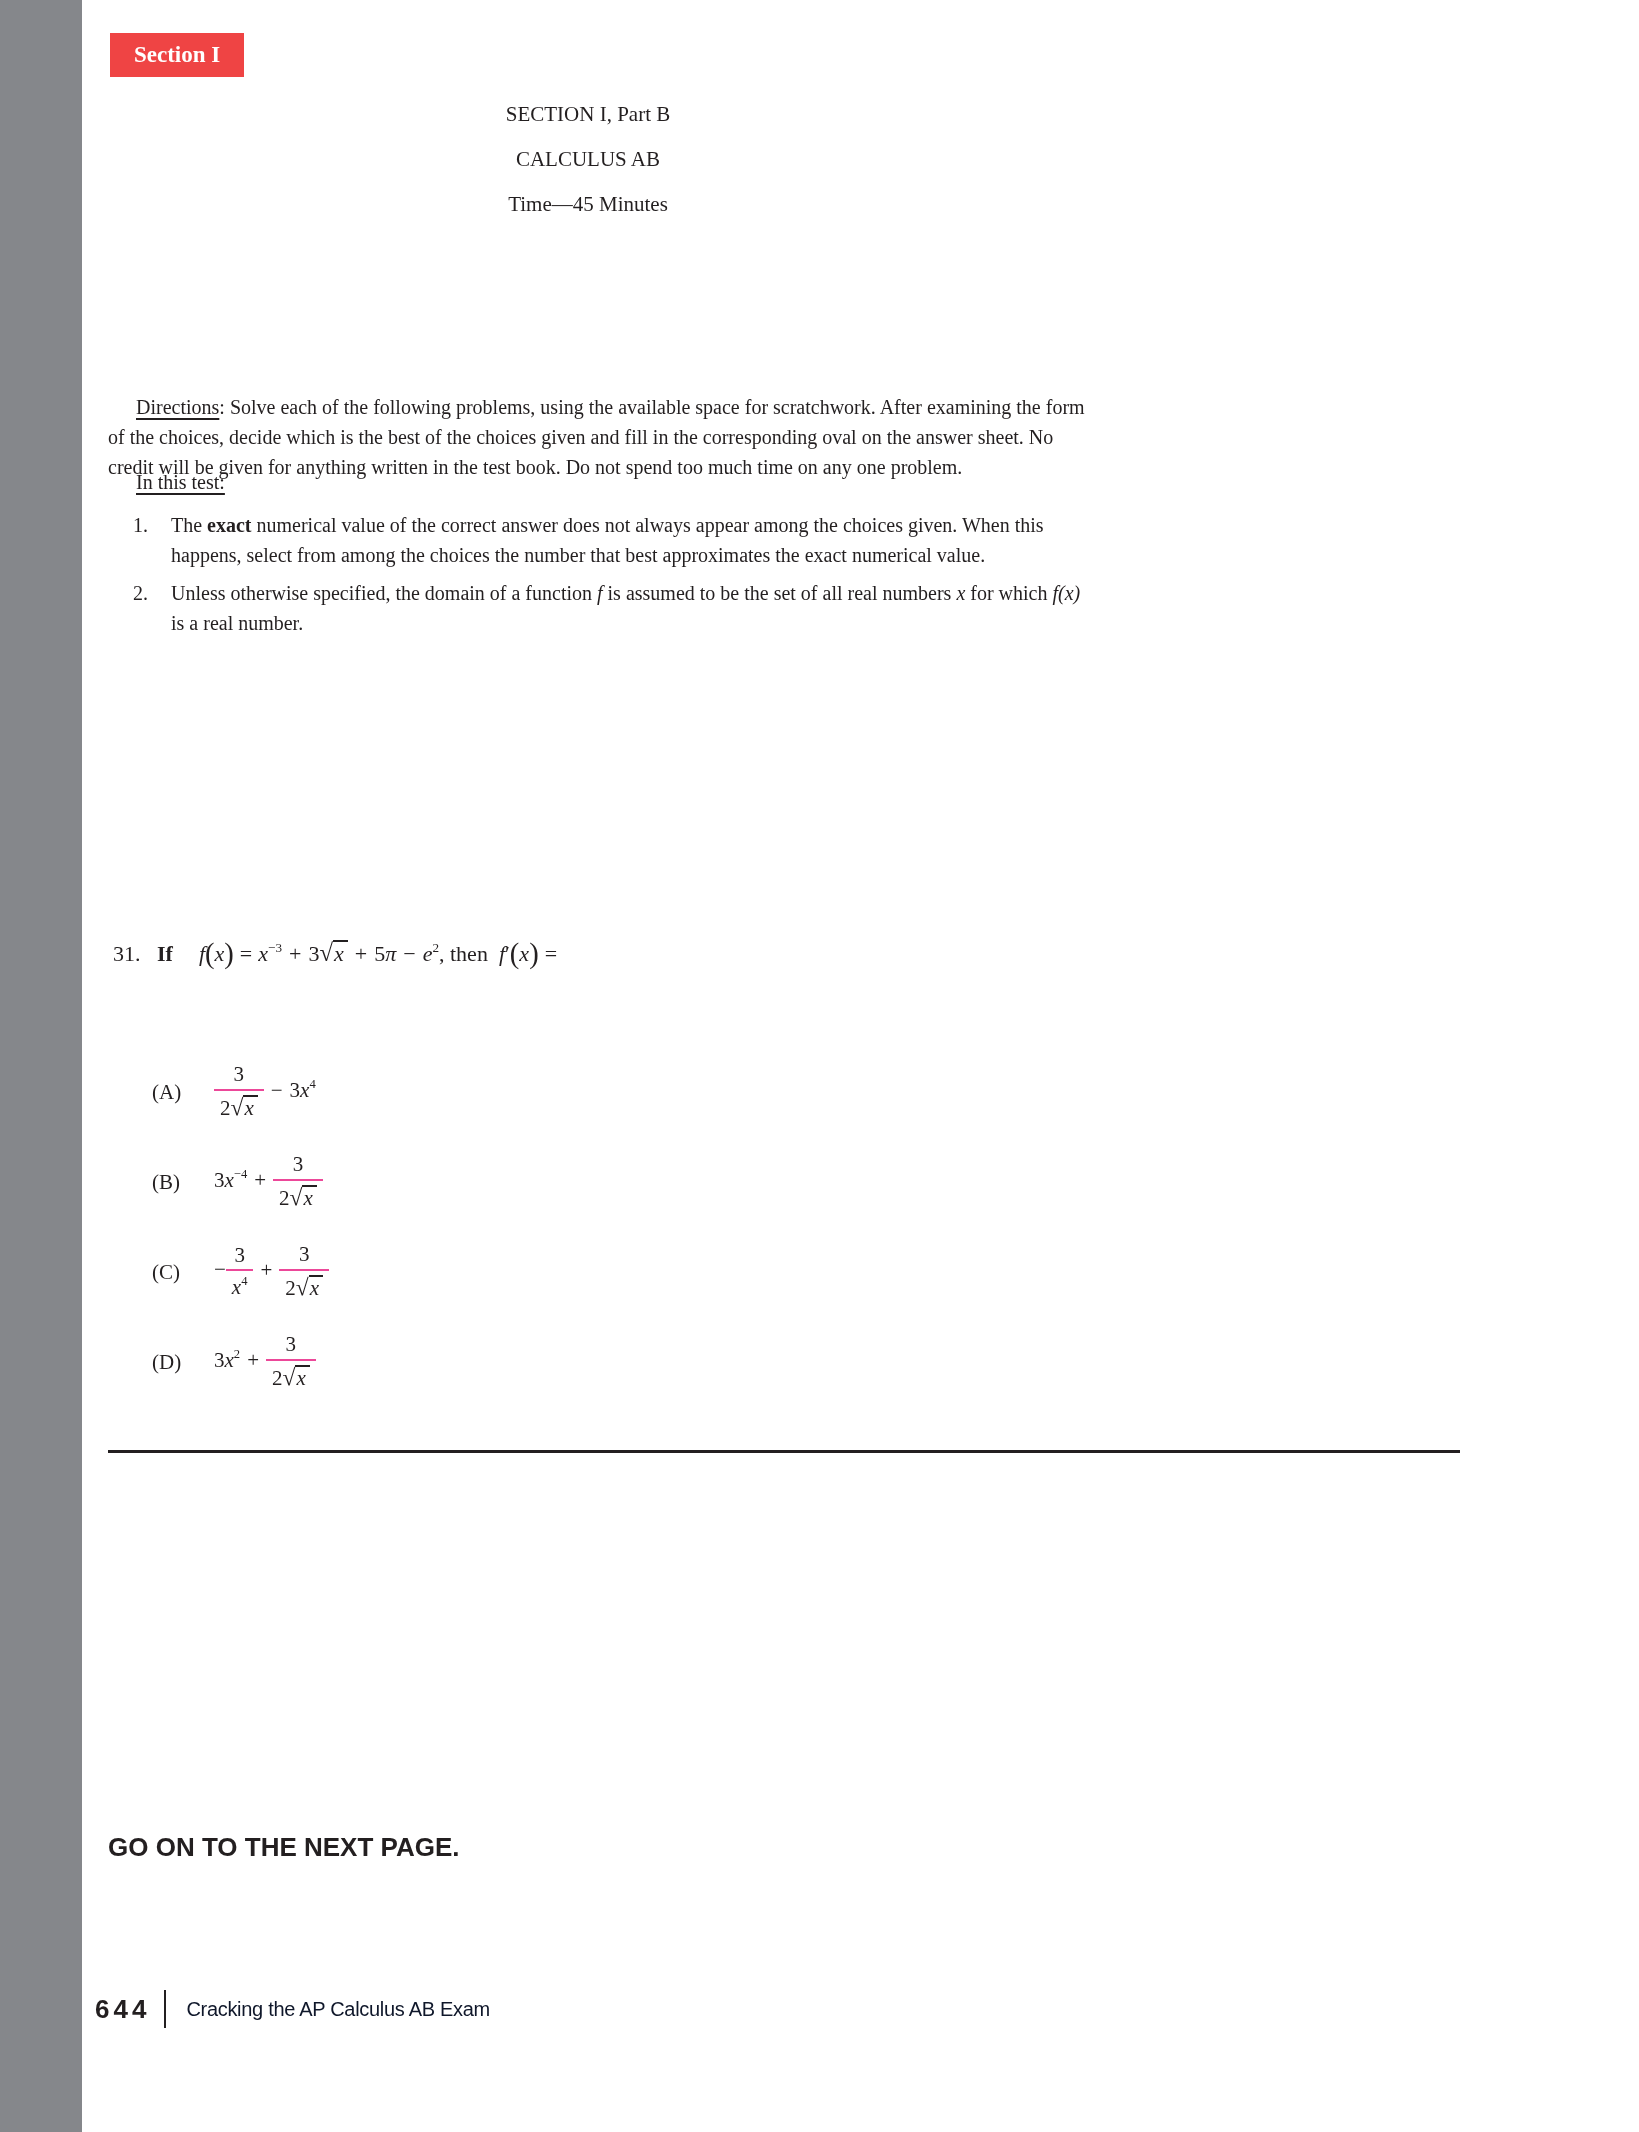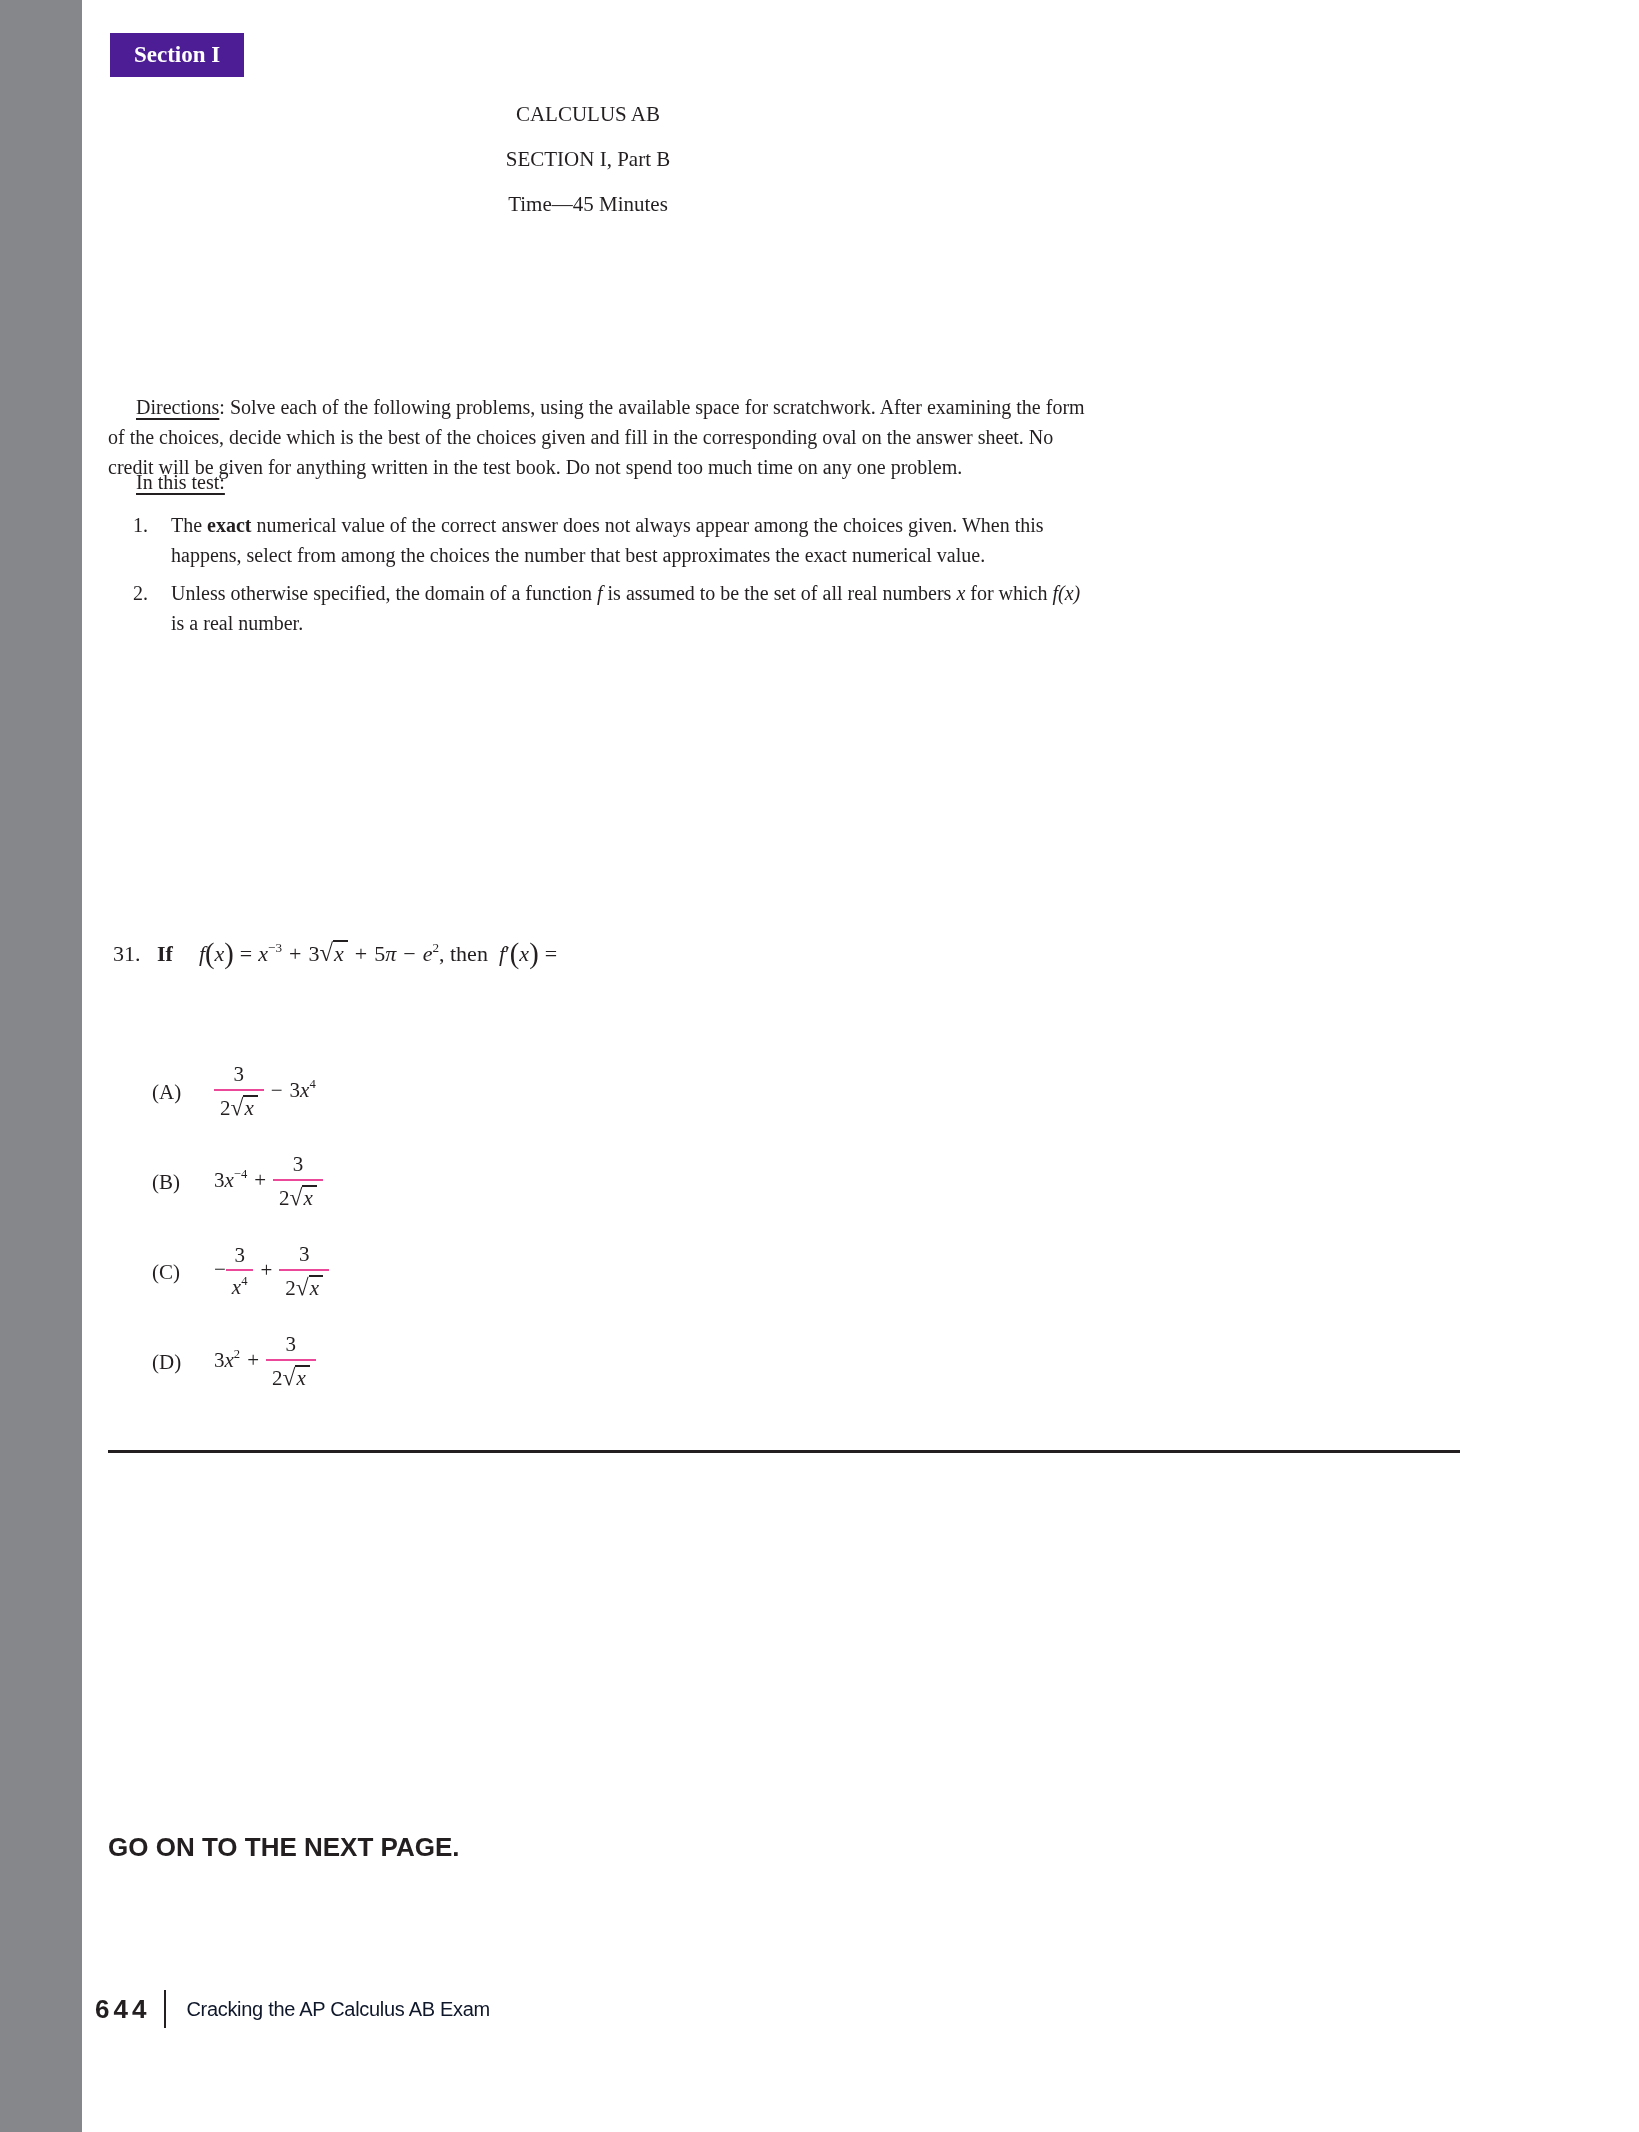--- a/index.html
+++ b/index.html
@@ -1,19 +1,19 @@
 <!DOCTYPE html>
 <html><head>
 <meta charset="utf-8">
 <style>
   html,body{margin:0;padding:0;background:#fff;}
   .page{position:relative;width:1639px;height:2132px;background:#ffffff;
         font-family:"Liberation Serif", serif;color:#231F20;overflow:hidden;}
   .edge-strip{position:absolute;left:0;top:0;width:82px;height:2132px;background:#85878B;}
-  .section-tab{position:absolute;left:110px;top:33px;background:#4c1d95;color:#fff;
+  .section-tab{position:absolute;left:110px;top:33px;background:#ef4444;color:#fff;
         font-weight:bold;font-size:23px;line-height:26px;padding:9px 24px;}
   .headings{position:absolute;left:108px;top:92px;width:960px;text-align:center;}
   .h-line{font-size:21px;height:45px;line-height:45px;}
   .calc-note{font-size:20.5px;}
   .directions{position:absolute;left:108px;top:372px;width:985px;font-size:20px;line-height:30px;}
   .u{text-decoration:underline;text-underline-offset:4px;text-decoration-thickness:1.5px;margin-left:28px;}
   .in-test{position:absolute;left:108px;top:467px;font-size:20px;line-height:30px;}
   .note-item{position:absolute;left:133px;width:960px;display:flex;font-size:20px;line-height:30px;}
   .note-item .n{flex:none;width:38px;}
   #note1{top:510px;}
@@ -51,22 +51,22 @@
 <body>
 
 <div class="page">
   <div class="edge-strip"></div>
 
   <div class="section-tab">
     <span>Section I</span>
   </div>
 
   <div class="headings">
+    <div class="h-line">SECTION I, Part B</div>
     <div class="h-line">CALCULUS AB</div>
-    <div class="h-line">SECTION I, Part B</div>
     <div class="h-line">Time—45 Minutes</div>
   </div>
 
   <p class="directions"><span class="u">Directions</span><span>:  </span><span>Solve each of the following problems, using the available space for scratchwork.  After examining the form of the choices, decide which is the best of the choices given and fill in the corresponding oval on the answer sheet.  No credit will be given for anything written in the test book.  Do not spend too much time on any one problem.</span></p>
 
   <div class="in-test">
     <span class="u">In this test:</span>
   </div>
 
   <div class="note-item" id="note1">

